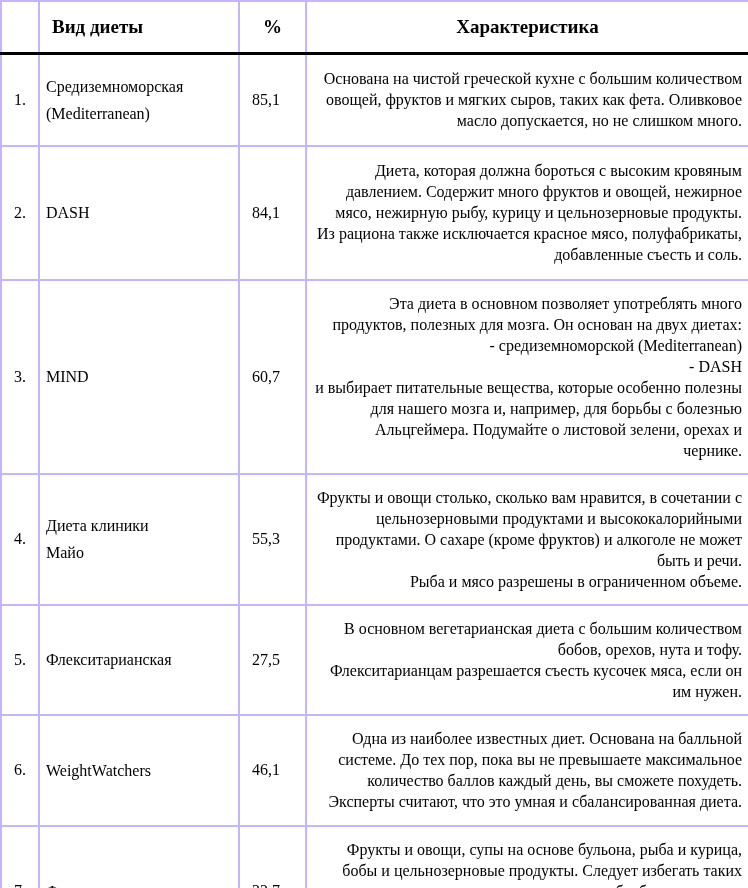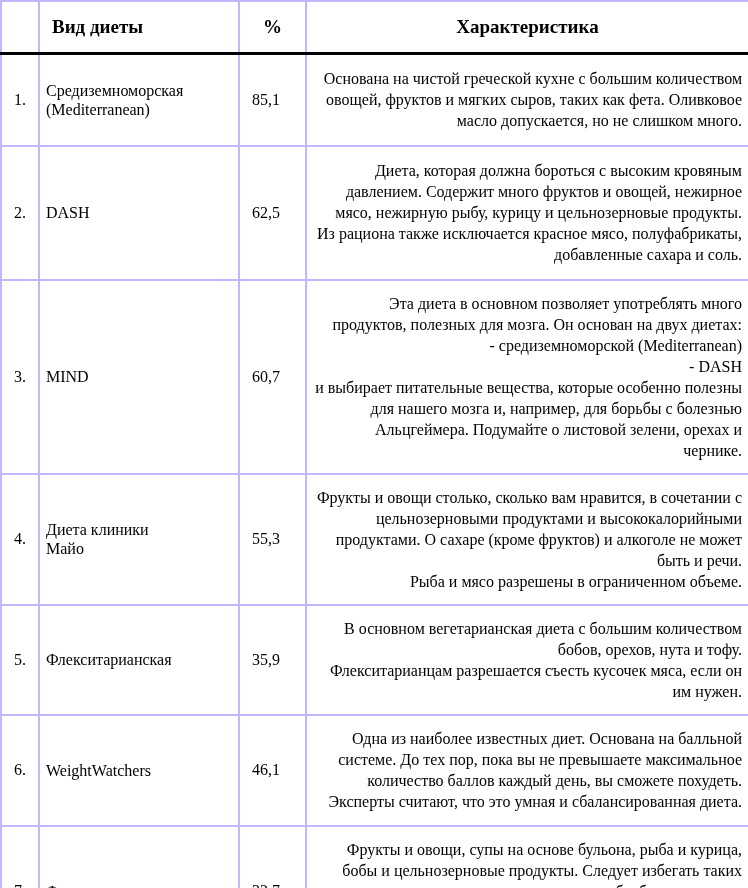--- a/index.html
+++ b/index.html
@@ -44,21 +44,21 @@
     text-align: left;
     padding-left: 12px;
   }
   .diet-table td.cell-num {
     text-align: center;
     font-size: 16px;
   }
   .diet-table td.cell-name {
     text-align: left;
     font-size: 16px;
-    line-height: 19px;
+    line-height: 27px;
     padding-left: 6px;
     padding-right: 4px;
     white-space: pre-line;
   }
   .diet-table td.cell-pct {
     text-align: left;
     font-size: 16px;
   }
   .diet-table td.cell-char {
     text-align: right;
@@ -100,22 +100,22 @@
       <tr class="r-0">
         <td class="cell-num">1.</td>
         <td class="cell-name">Средиземноморская
 (Mediterranean)</td>
         <td class="cell-pct">85,1</td>
         <td class="cell-char">Основана на чистой греческой кухне с большим количеством овощей, фруктов и мягких сыров, таких как фета. Оливковое масло допускается, но не слишком много.</td>
       </tr>
       <tr class="r-1">
         <td class="cell-num">2.</td>
         <td class="cell-name">DASH</td>
-        <td class="cell-pct">62,5</td>
-        <td class="cell-char">Диета, которая должна бороться с высоким кровяным давлением. Содержит много фруктов и овощей, нежирное мясо, нежирную рыбу, курицу и цельнозерновые продукты. Из рациона также исключается красное мясо, полуфабрикаты, добавленные сахара и соль.</td>
+        <td class="cell-pct">84,1</td>
+        <td class="cell-char">Диета, которая должна бороться с высоким кровяным давлением. Содержит много фруктов и овощей, нежирное мясо, нежирную рыбу, курицу и цельнозерновые продукты. Из рациона также исключается красное мясо, полуфабрикаты, добавленные съесть и соль.</td>
       </tr>
       <tr class="r-2">
         <td class="cell-num">3.</td>
         <td class="cell-name">MIND</td>
         <td class="cell-pct">60,7</td>
         <td class="cell-char">Эта диета в основном позволяет употреблять много продуктов, полезных для мозга. Он основан на двух диетах:
 - средиземноморской (Mediterranean)
 - DASH
 и выбирает питательные вещества, которые особенно полезны для нашего мозга и, например, для борьбы с болезнью Альцгеймера. Подумайте о листовой зелени, орехах и чернике.</td>
       </tr>
@@ -123,21 +123,21 @@
         <td class="cell-num">4.</td>
         <td class="cell-name">Диета клиники
 Майо</td>
         <td class="cell-pct">55,3</td>
         <td class="cell-char">Фрукты и овощи столько, сколько вам нравится, в сочетании с цельнозерновыми продуктами и высококалорийными продуктами. О сахаре (кроме фруктов) и алкоголе не может быть и речи.
 Рыба и мясо разрешены в ограниченном объеме.</td>
       </tr>
       <tr class="r-4">
         <td class="cell-num">5.</td>
         <td class="cell-name">Флекситарианская</td>
-        <td class="cell-pct">35,9</td>
+        <td class="cell-pct">27,5</td>
         <td class="cell-char">В основном вегетарианская диета с большим количеством бобов, орехов, нута и тофу.
 Флекситарианцам разрешается съесть кусочек мяса, если он им нужен.</td>
       </tr>
       <tr class="r-5">
         <td class="cell-num">6.</td>
         <td class="cell-name">WeightWatchers</td>
         <td class="cell-pct">46,1</td>
         <td class="cell-char">Одна из наиболее известных диет. Основана на балльной системе. До тех пор, пока вы не превышаете максимальное количество баллов каждый день, вы сможете похудеть. Эксперты считают, что это умная и сбалансированная диета.</td>
       </tr>
       <tr class="r-6">

